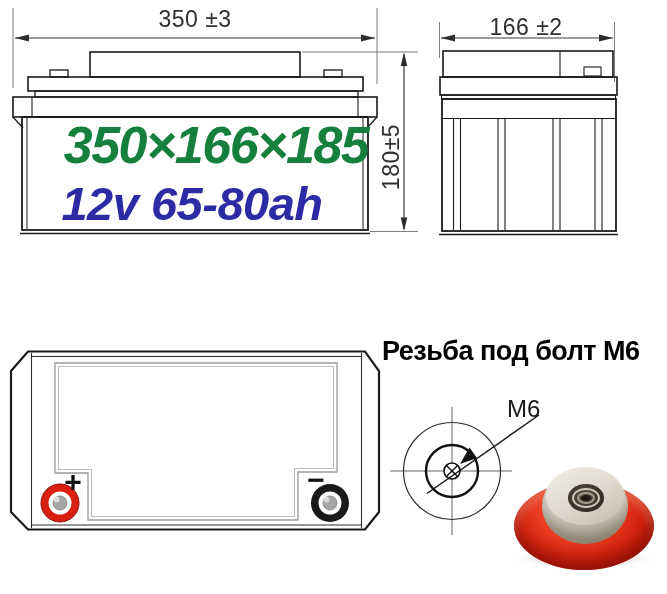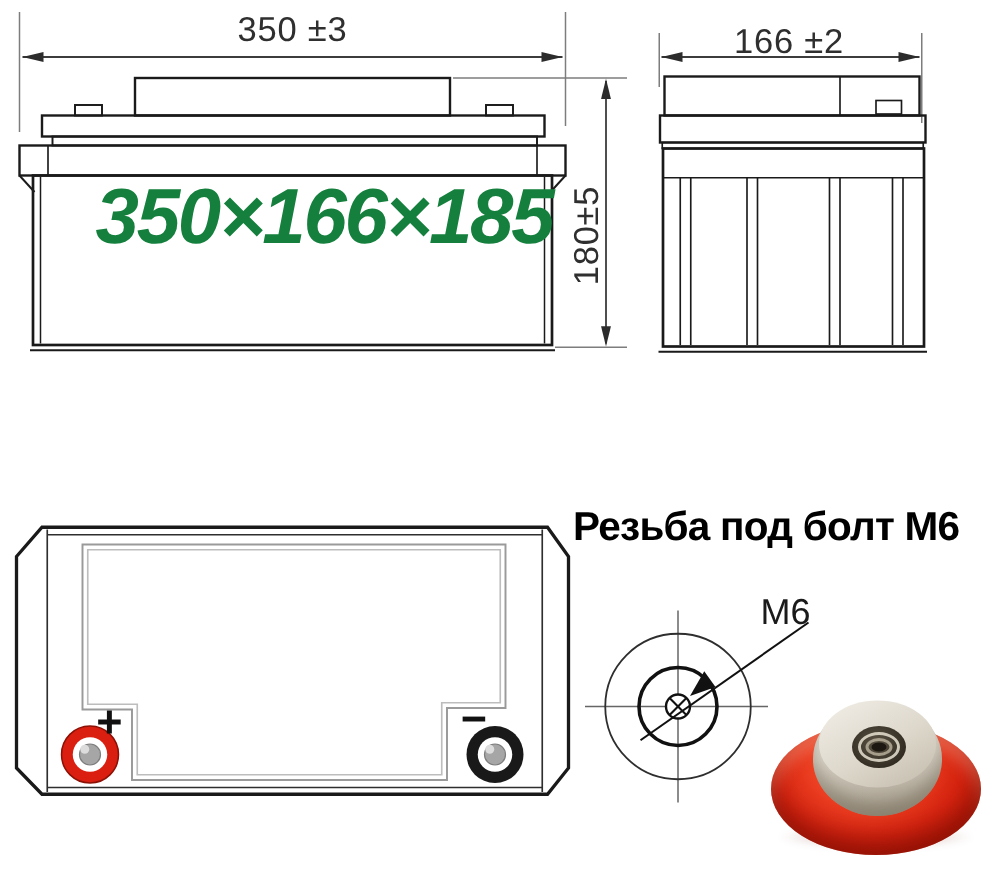--- a/index.html
+++ b/index.html
@@ -160,20 +160,21 @@
   </svg>
 
   <div class="t dim dim-center" style="left:195px;top:8px;">350 ±3</div>
 
   <div class="t dim dim-center" style="left:526px;top:16px;">166 ±2</div>
 
   <div class="t dim dim-rot" style="left:391px;top:157px;">180±5</div>
 
   <div class="t big size-label" style="left: 200px; top: 119px; color: #15803d; margin-left: 16px;">350×166×185</div>
 
+  <div class="t big cap-label" style="left: 192px; top: 180px; color: rgb(45, 42, 165);">12v 65-80ah</div>
 
   <div class="t sign" style="left:73px;top:482px;">+</div>
 
   <div class="t sign" style="left:316px;top:480px;">−</div>
 
   <div class="t thread-title" style="left:382px;top:338px;text-align:center;">Резьба под болт М6</div>
 
   <div class="t m6" style="left:507px;top:397px;text-align:center;">M6</div>
 
   <div id="nut">

